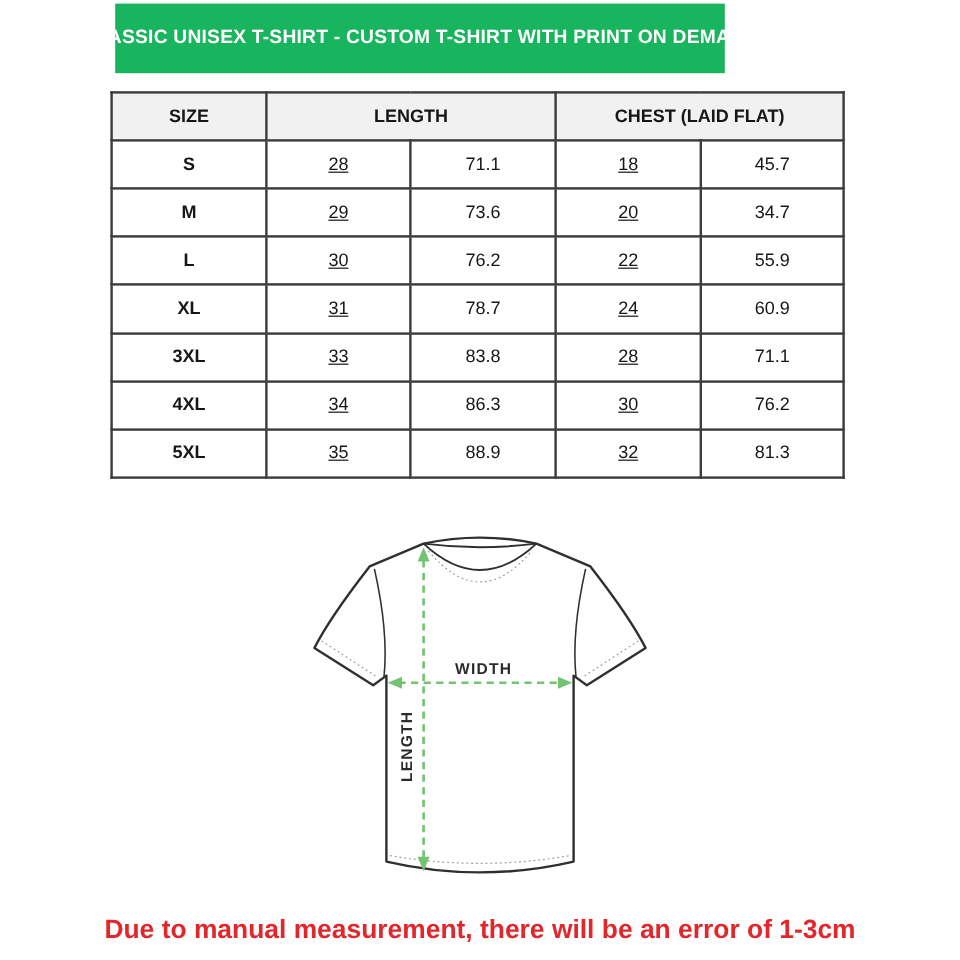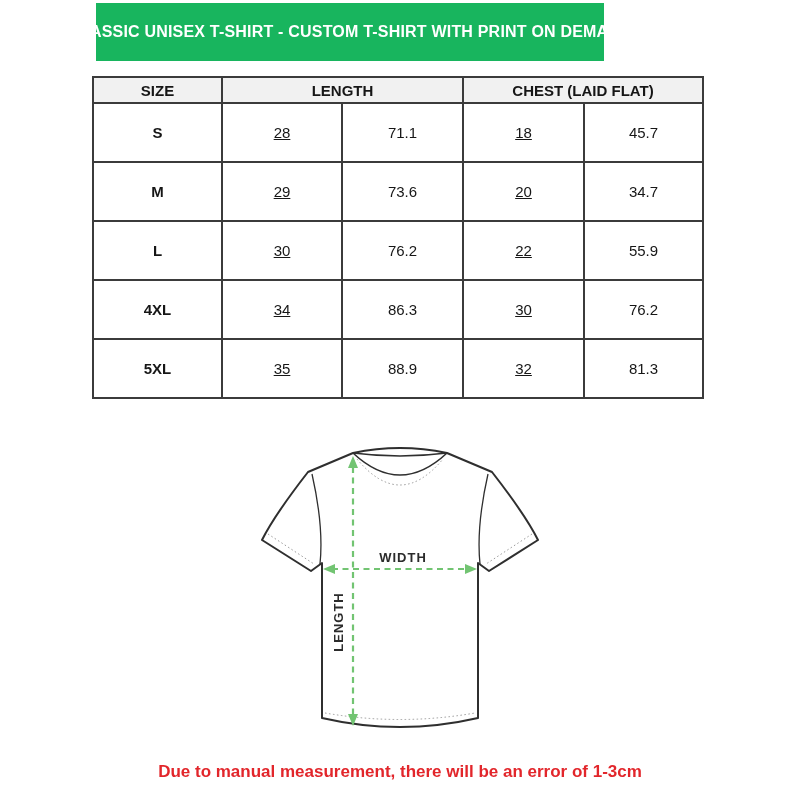--- a/index.html
+++ b/index.html
@@ -23,40 +23,40 @@
   
   .size-table-wrap { position: absolute; left: 92px; top: 76px; width: 610px; }
   table.size-table {
     border-collapse: collapse; table-layout: fixed;
     width: 610px; height: 323px;
     border: 2px solid #3b3b3b;
   }
   table.size-table td, table.size-table th {
     border: 2px solid #3b3b3b;
     text-align: center; vertical-align: middle;
-    font-size: 15px; color: #161616; height: 26px;
+    font-size: 15px; color: #161616; height: 40px;
     background: #ffffff;
   }
   table.size-table th { font-weight: 700; background: #f1f1f1; }
   td.c-size { font-weight: 700; background: #f1f1f1; }
   td.c-cm   { background: #f1f1f1; }
   td.c-in   { background: #ffffff; text-decoration: underline; }
 
   
   .shirt-diagram { position: absolute; left: 240px; top: 430px; width: 320px; height: 320px; }
   .shirt-diagram svg { display: block; width: 320px; height: 320px; }
   .svg-label {
     font-family: "Liberation Sans", "DejaVu Sans", sans-serif;
     font-size: 13px; font-weight: 700; fill: #2b2b2b; letter-spacing: 1px;
   }
 
   
   .footnote {
     position: absolute; left: 0; top: 762px; width: 800px;
-    text-align: center; color: #e2262b; font-weight: 700; font-size: 17px;
+    text-align: center; color: #e2262b; font-weight: 700; font-size: 22px;
   }
 </style>
 </head>
 <body>
 
 <div class="stage">
 
   <div class="banner">
     <div class="banner-text">CLASSIC UNISEX T-SHIRT - CUSTOM T-SHIRT WITH PRINT ON DEMAND</div>
   </div>
@@ -91,20 +91,34 @@
           <td class="c-cm">73.6</td>
           <td class="c-in">20</td>
           <td class="c-cm">34.7</td>
         </tr>
         <tr>
           <td class="c-size">L</td>
           <td class="c-in">30</td>
           <td class="c-cm">76.2</td>
           <td class="c-in">22</td>
           <td class="c-cm">55.9</td>
+        </tr>
+        <tr>
+          <td class="c-size">XL</td>
+          <td class="c-in">31</td>
+          <td class="c-cm">78.7</td>
+          <td class="c-in">24</td>
+          <td class="c-cm">60.9</td>
+        </tr>
+        <tr>
+          <td class="c-size">3XL</td>
+          <td class="c-in">33</td>
+          <td class="c-cm">83.8</td>
+          <td class="c-in">28</td>
+          <td class="c-cm">71.1</td>
         </tr>
         <tr>
           <td class="c-size">4XL</td>
           <td class="c-in">34</td>
           <td class="c-cm">86.3</td>
           <td class="c-in">30</td>
           <td class="c-cm">76.2</td>
         </tr>
         <tr>
           <td class="c-size">5XL</td>

